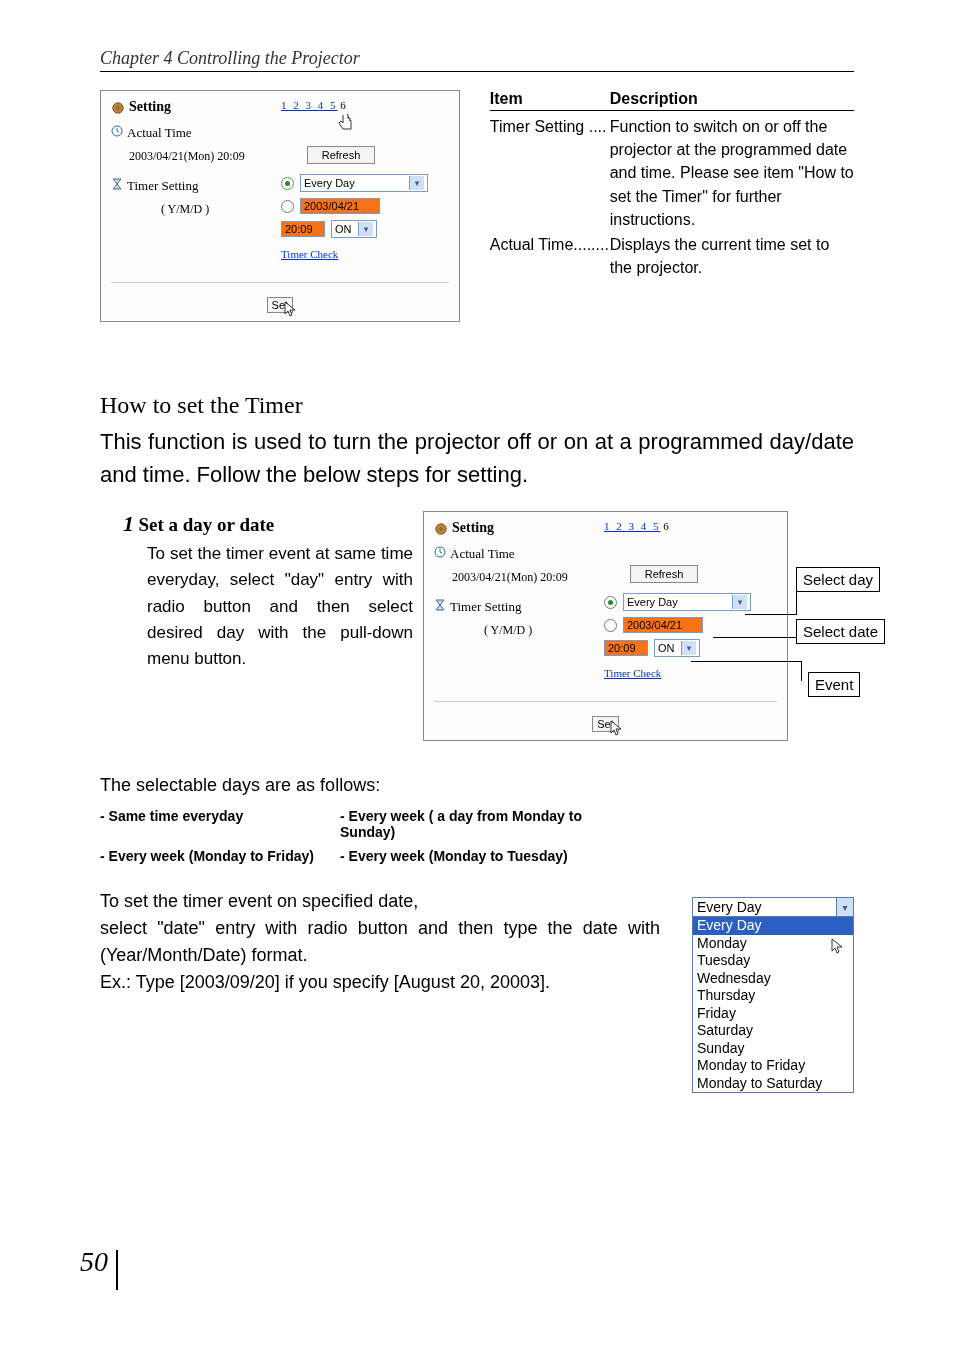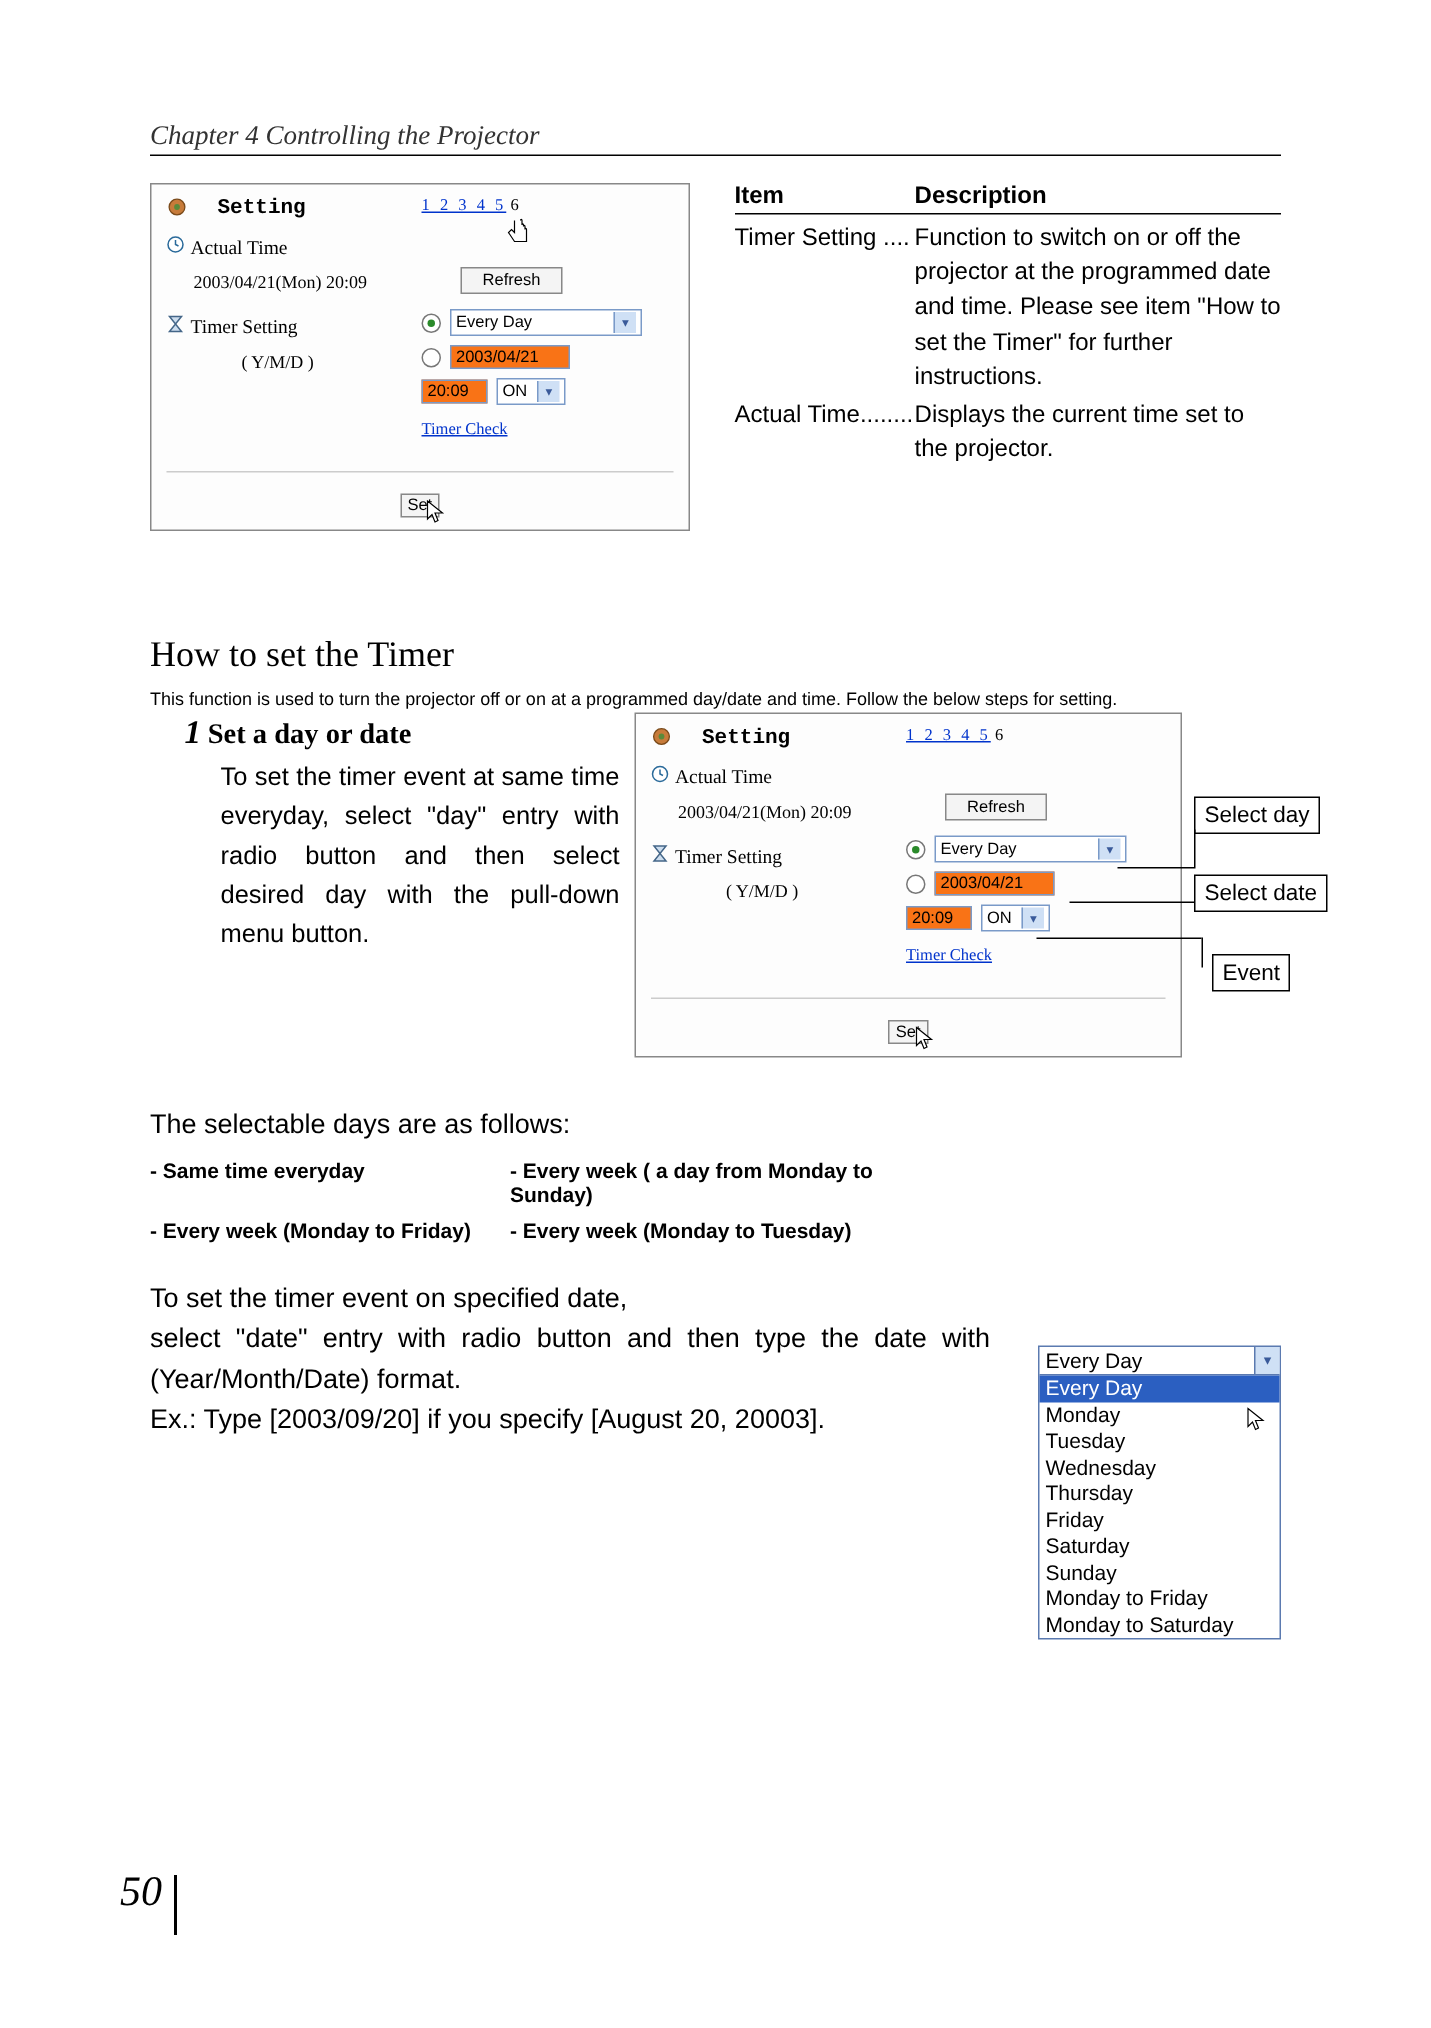--- a/index.html
+++ b/index.html
@@ -11,21 +11,21 @@
     font-family: Arial, Helvetica, sans-serif;
     background: #fff;
     color: #000;
     position: relative;
   }
   .page {
     position: relative;
     width: 954px;
     height: 1352px;
     box-sizing: border-box;
-    padding: 80px 100px 80px 100px;
+    padding: 48px 100px 80px 100px;
   }
 
   
   .chapter-line {
     font-family: Georgia, "Times New Roman", serif;
     font-style: italic;
     font-size: 18px;
     color: #333;
     border-bottom: 1px solid #000;
     padding-bottom: 2px;
@@ -54,26 +54,26 @@
     align-items: flex-start;
   }
   .screen-left {
     width: 170px;
   }
   .screen-right {
     flex: 1;
   }
 
   .setting-title {
-    font-family: Liberation Mono, monospace;
+    font-family: Liberation Serif, serif;
     font-weight: bold;
     font-size: 14px;
     display: flex;
     align-items: center;
-    gap: 20px;
+    gap: 4px;
     margin-bottom: 10px;
   }
   .gear-icon {
     width: 14px; height: 14px;
     display: inline-block;
     vertical-align: middle;
   }
   .sub-label {
     font-family: "Times New Roman", serif;
     font-size: 13px;
@@ -239,24 +239,24 @@
   }
 
   
   h2.section {
     font-family: Georgia, "Times New Roman", serif;
     font-weight: normal;
     font-size: 24px;
     margin: 0 0 6px 0;
   }
   .body-text {
-    font-size: 12px;
+    font-size: 22px;
     line-height: 1.5;
     text-align: justify;
-    margin-bottom: 0;
+    margin-bottom: 20px;
   }
 
   
   .step-row {
     display: flex;
     align-items: flex-start;
     gap: 10px;
     margin-bottom: 16px;
     margin-left: 23px;
   }

